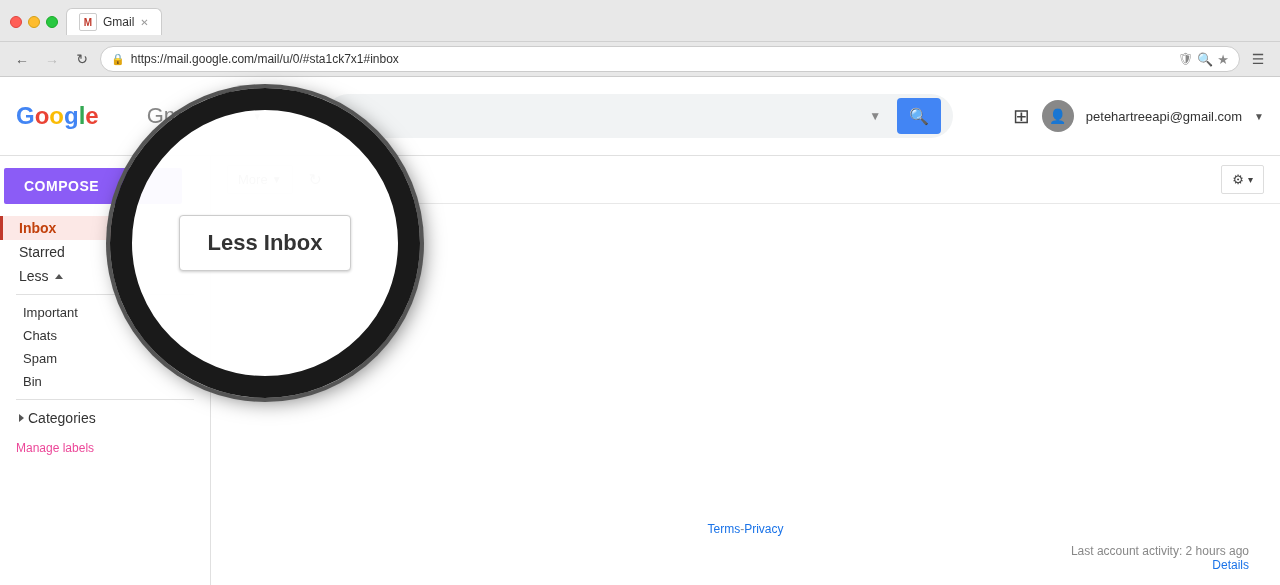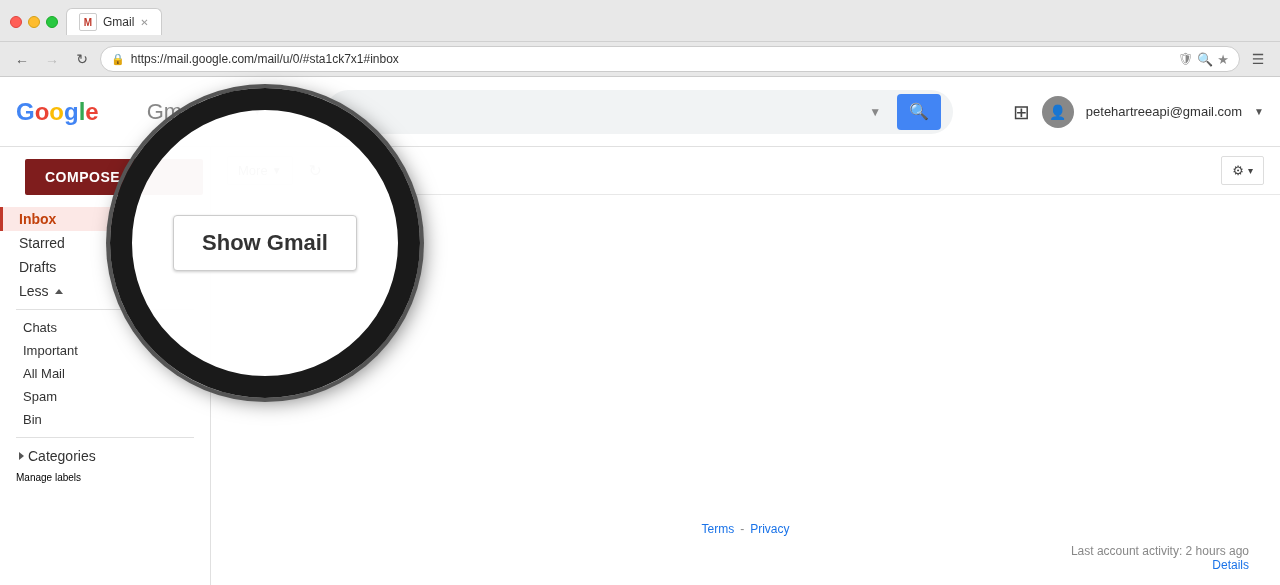--- a/index.html
+++ b/index.html
@@ -96,21 +96,21 @@
       flex-direction: column;
     }
 
     
     .gmail-header {
       display: flex;
       align-items: center;
       padding: 8px 16px;
       border-bottom: 1px solid #e0e0e0;
       background: white;
-      height: 70px;
+      height: 79px;
       gap: 44px;
     }
     .google-logo {
       font-size: 24px;
       font-weight: bold;
       margin-right: 4px;
     }
     .g { color: #4285f4; }
     .o1 { color: #ea4335; }
     .o2 { color: #fbbc05; }
@@ -177,22 +177,22 @@
 
     
     .sidebar {
       width: 210px;
       min-width: 210px;
       padding: 8px 0;
       background: white;
       overflow-y: auto;
     }
     .compose-btn {
-      margin: 4px 25px 12px;
-      background: #7f1d1d;
+      margin: 4px 4px 12px;
+      background: #8b5cf6;
       color: white;
       border: none;
       border-radius: 2px;
       padding: 10px 20px;
       font-size: 14px;
       font-weight: bold;
       letter-spacing: 0.5px;
       cursor: pointer;
       width: calc(100% - 32px);
       text-align: left;
@@ -217,24 +217,25 @@
       font-size: 13px;
     }
     .sidebar-divider {
       border: none;
       border-top: 1px solid #e0e0e0;
       margin: 6px 16px;
     }
     .sidebar-link {
       display: block;
       padding: 4px 16px;
-      font-size: 10px;
-      color: #000000;
+      font-size: 12px;
+      color: #ec4899;
       cursor: pointer;
       text-decoration: none;
+      margin-top: 7px;
     }
     .less-toggle {
       display: flex; align-items: center; gap: 4px;
     }
     .triangle-up {
       display: inline-block;
       width: 0; height: 0;
       border-left: 4px solid transparent;
       border-right: 4px solid transparent;
       border-bottom: 5px solid #555;
@@ -303,21 +304,21 @@
       flex: 1;
       display: flex;
       flex-direction: column;
       align-items: center;
       justify-content: flex-end;
       padding-bottom: 20px;
     }
     .footer-links {
       font-size: 12px;
       color: #888;
-      display: flex; gap: 6px; align-items: center;
+      display: flex; align-items: center;
       margin-bottom: 8px;
     }
     .footer-links a { color: #1a73e8; text-decoration: none; cursor: pointer; }
     .last-activity {
       font-size: 12px;
       color: #888;
       text-align: right;
       width: 100%;
       padding-right: 31px;
     }
@@ -417,39 +418,33 @@
     <div class="sidebar">
       <button class="compose-btn">COMPOSE</button>
 
       <div class="sidebar-item active">
         <span>Inbox</span>
       </div>
       <div class="sidebar-item">
         <span>Starred</span>
       </div>
       <div class="sidebar-item">
-        <span>Drafts</span>
-      </div>
-      <div class="sidebar-item">
         <span class="less-toggle">
           <span>Less</span>
           <span class="triangle-up"></span>
         </span>
       </div>
 
       <hr class="sidebar-divider">
 
       <div class="sidebar-item indented">
+        <span>Important</span>
+      </div>
+      <div class="sidebar-item indented">
         <span>Chats</span>
-      </div>
-      <div class="sidebar-item indented">
-        <span>Important</span>
-      </div>
-      <div class="sidebar-item indented">
-        <span>All Mail</span>
       </div>
       <div class="sidebar-item indented">
         <span>Spam</span>
       </div>
       <div class="sidebar-item indented">
         <span>Bin</span>
       </div>
 
       <hr class="sidebar-divider">
 
@@ -487,15 +482,15 @@
           <span>Last account activity: 2 hours ago</span><br>
           <a>Details</a>
         </div>
       </div>
     </div>
   </div>
 </div>
 
 <div class="magnifier-overlay">
   <div class="magnifier-content">
-    <button class="show-inbox-btn">Show Gmail</button>
+    <button class="show-inbox-btn">Less Inbox</button>
   </div>
 </div>
 
 </body></html>

